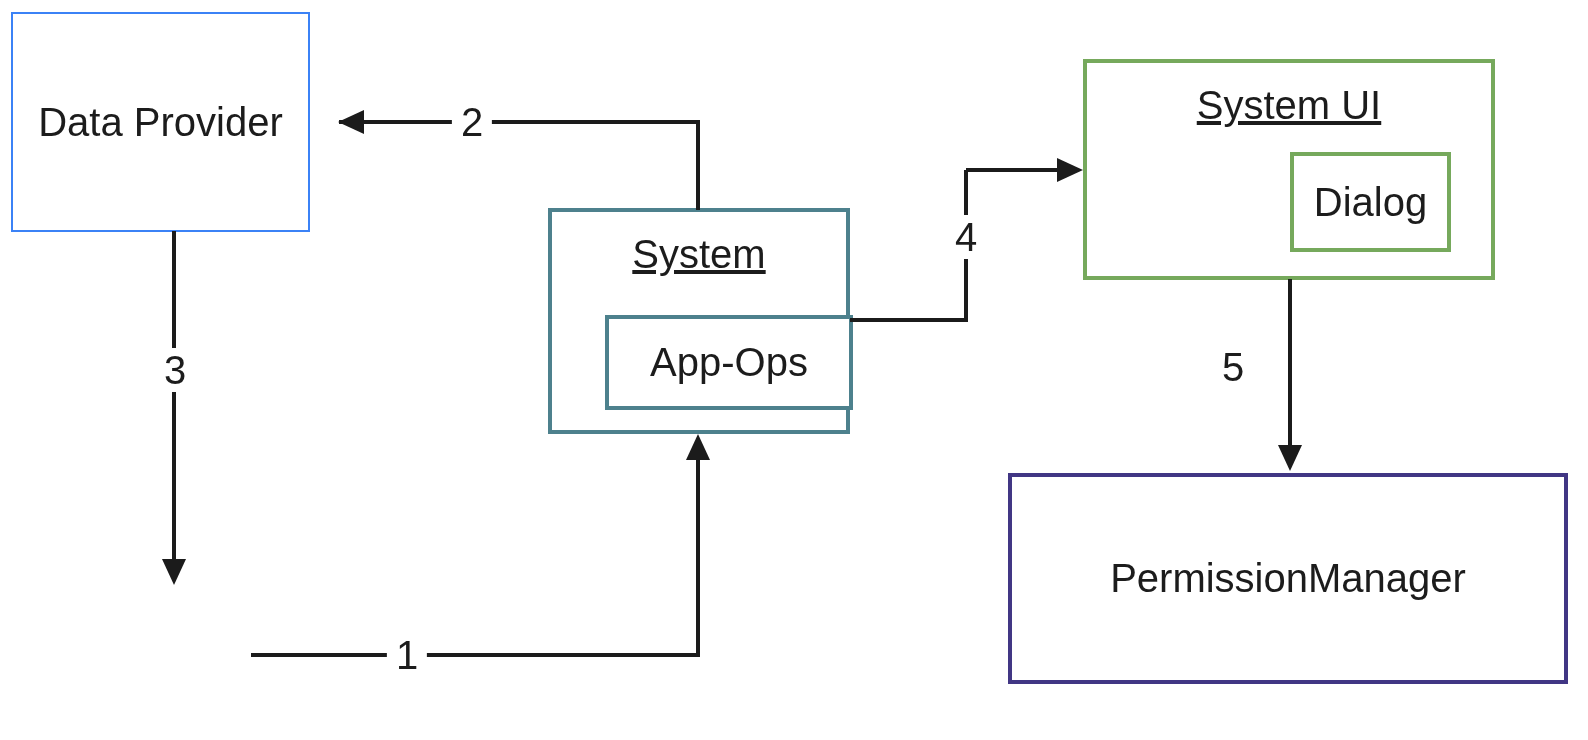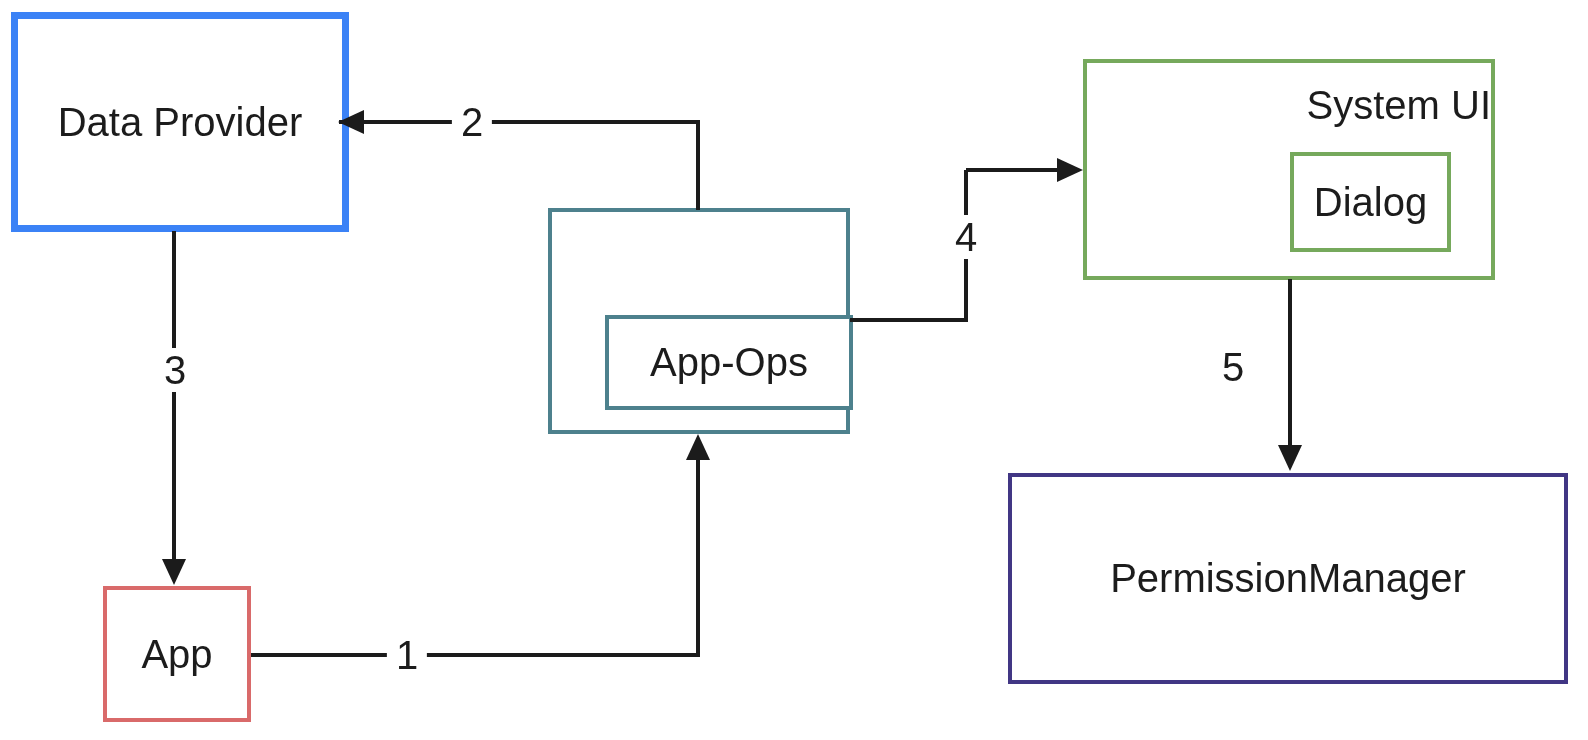--- a/index.html
+++ b/index.html
@@ -28,43 +28,44 @@
   }
   .node-label {
     font-size: 40px;
     white-space: nowrap;
   }
   .container-title {
     position: absolute;
     top: 20px;
     left: 0;
     width: 100%;
-    text-align: right;
+    text-align: center;
     font-size: 40px;
+    text-decoration: underline;
   }
   .line {
     position: absolute;
     background: #1b1b1b;
   }
   .arrow {
     position: absolute;
     width: 0;
     height: 0;
   }
   .edge-label {
     position: absolute;
     transform: translate(-50%, -50%);
     background: #ffffff;
     padding: 2px 9px;
     font-size: 40px;
     line-height: 1;
   }
 
   
-  #data-provider       { left: 11px;   top: 12px;  width: 338px; height: 220px; border: 7px solid #3b82f6; }
+  #data-provider       { left: 11px;   top: 12px;  width: 299px; height: 220px; border: 2px solid #3b82f6; }
   #system              { left: 548px;  top: 208px; width: 302px; height: 226px; border: 4px solid #4d818d; }
   #app-ops             { left: 18px;   top: 103px; width: 248px; height: 95px;  border: 4px solid #4d818d; margin-left: 35px; }
   #system-ui           { left: 1083px; top: 59px;  width: 412px; height: 221px; border: 4px solid #76a95c; }
   #dialog              { left: 203px;  top: 89px;  width: 161px; height: 100px; border: 4px solid #76a95c; }
   #app                 { left: 103px;  top: 586px; width: 148px; height: 136px; border: 4px solid #d96a6a; }
   #permission-manager  { left: 1008px; top: 473px; width: 560px; height: 211px; border: 4px solid #413684; }
 
   
   #e1h { left: 251px; top: 653px; width: 449px; height: 4px; }
   #e1v { left: 696px; top: 459px; width: 4px;   height: 198px; }
@@ -97,35 +98,33 @@
 </head>
 <body>
 
 <div class="canvas">
 
   <div id="data-provider" class="box box-center">
     <span class="node-label">Data Provider</span>
   </div>
 
   <div id="system" class="box">
+    <div class="container-title">System</div>
     <div id="app-ops" class="box box-center">
       <span class="node-label">App-Ops</span>
     </div>
   </div>
 
   <div id="system-ui" class="box">
     <div class="container-title">System UI</div>
     <div id="dialog" class="box box-center">
       <span class="node-label">Dialog</span>
     </div>
   </div>
 
-  <div id="app" class="box box-center">
-    <span class="node-label">App</span>
-  </div>
 
   <div id="permission-manager" class="box box-center">
     <span class="node-label">PermissionManager</span>
   </div>
 
   <div id="e1h" class="line"></div>
   <div id="e1v" class="line"></div>
   <div id="e1a" class="arrow"></div>
   <div id="l1" class="edge-label">1</div>
 

